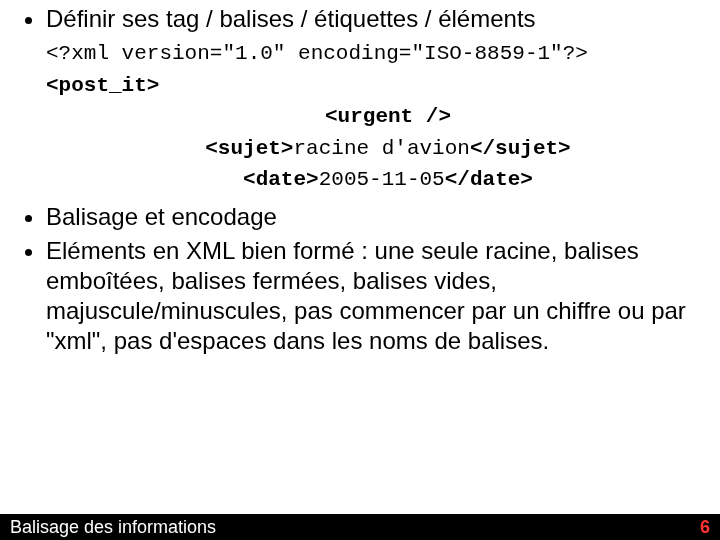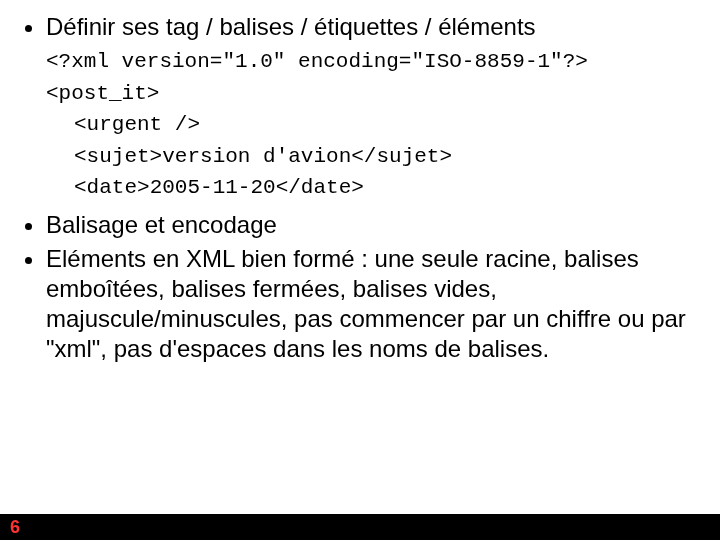--- a/index.html
+++ b/index.html
@@ -12,42 +12,42 @@
     color: #000;
     overflow: hidden;
   }
   .slide {
     position: relative;
     width: 720px;
     height: 540px;
     box-sizing: border-box;
   }
   .content {
-    padding: 12px 18px 0 18px;
+    padding: 4px 18px 0 18px;
   }
   ul.top {
     list-style: disc;
     margin: 0;
     padding-left: 28px;
   }
   ul.top > li {
     font-size: 24px;
     line-height: 1.25;
     margin-bottom: 4px;
   }
   .code-block {
     margin: 4px 0 6px 28px;
     font-family: "Courier New", Courier, monospace;
     font-size: 21px;
     line-height: 1.5;
   }
   .code-line { white-space: pre-wrap; }
   .ind1 { padding-left: 0px; }
-  .ind2 { padding-left: 28px; }
-  .bold { font-weight: normal; }
+  .ind2 { padding-left: 28px; text-align: center; }
+  .bold { font-weight: bold; }
   .footer {
     position: absolute;
     left: 0;
     bottom: 0;
     width: 720px;
     height: 26px;
     background: #000000;
     color: #ffffff;
     display: flex;
     justify-content: space-between;
@@ -64,26 +64,27 @@
 <div class="slide">
   <div class="content">
     <ul class="top">
       <li>Définir ses tag / balises / étiquettes / éléments</li>
     </ul>
 
     <div class="code-block">
       <div class="code-line ind1">&lt;?xml version="1.0" encoding="ISO-8859-1"?&gt;</div>
       <div class="code-line ind1 bold">&lt;post_it&gt;</div>
       <div class="code-line ind2 bold">&lt;urgent /&gt;</div>
-      <div class="code-line ind2"><span class="bold">&lt;sujet&gt;</span><span>version d'avion</span><span class="bold">&lt;/sujet&gt;</span></div>
-      <div class="code-line ind2"><span class="bold">&lt;date&gt;</span><span>2005-11-20</span><span class="bold">&lt;/date&gt;</span></div>
+      <div class="code-line ind2"><span class="bold">&lt;sujet&gt;</span><span>racine d'avion</span><span class="bold">&lt;/sujet&gt;</span></div>
+      <div class="code-line ind2"><span class="bold">&lt;date&gt;</span><span>2005-11-05</span><span class="bold">&lt;/date&gt;</span></div>
     </div>
 
     <ul class="top">
       <li>Balisage et encodage</li>
       <li>Eléments en XML bien formé : une seule racine, balises emboîtées, balises fermées, balises vides, majuscule/minuscules, pas commencer par un chiffre ou par "xml", pas d'espaces dans les noms de balises.</li>
     </ul>
   </div>
 
   <div class="footer">
+    <span>Balisage des informations</span>
     <span class="right">6</span>
   </div>
 </div>
 
 </body></html>

